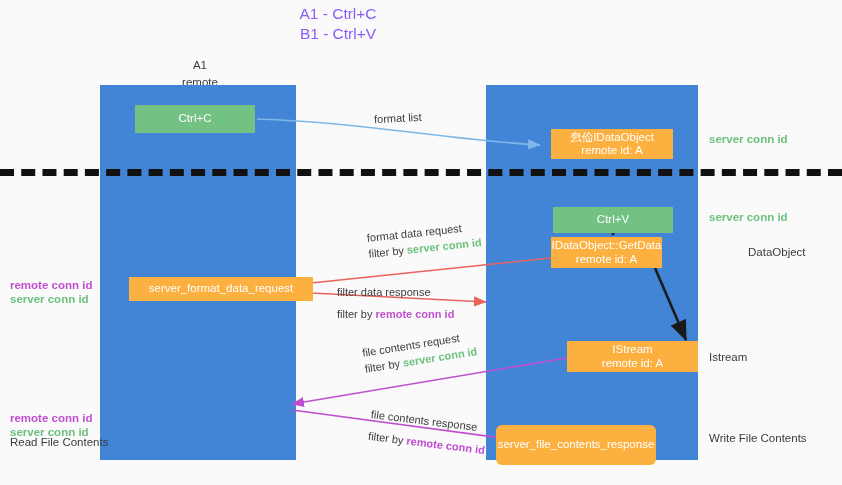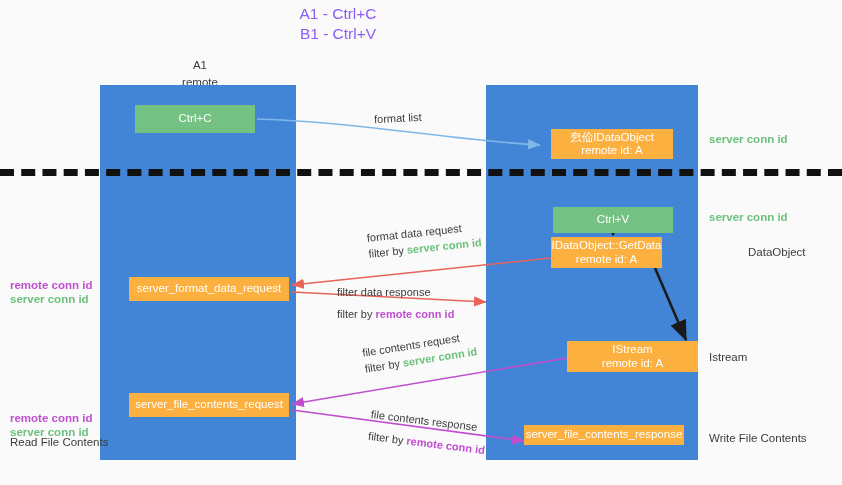--- a/index.html
+++ b/index.html
@@ -111,29 +111,28 @@
   <div class="abs box green" style="left:135px;top:105px;width:120px;height:28px;">Ctrl+C</div>
 
   <div class="abs box orange" style="left:551px;top:129px;width:122px;height:30px;">㿝佡IDataObject
 remote id: A</div>
 
   <div class="abs box green" style="left:553px;top:181px;width:120px;height:26px;margin-top:26px;">Ctrl+V</div>
 
   <div class="abs box orange" style="left:551px;top:237px;width:111px;height:31px;">IDataObject::GetData
 remote id: A</div>
 
-  <div class="abs box orange" style="left:129px;top:277px;width:160px;height:24px;">server_format_data_request</div>
+  <div class="abs box orange" style="left:129px;top:277px;width:184px;height:24px;">server_format_data_request</div>
 
 
   <div class="abs box orange" style="left:567px;top:341px;width:131px;height:31px;">IStream
 remote id: A</div>
 
-  <div class="abs box orange" style="left:129px;top:393px;width:160px;height:24px;">server_file_contents_request</div>
 
-  <div class="abs box orange" style="left:524px;top:425px;width:160px;height:20px;">server_file_contents_response</div>
+  <div class="abs box orange" style="left:496px;top:425px;width:160px;height:40px;border-radius:6px;">server_file_contents_response</div>
 
   <div class="abs elbl" style="left:374px;top:110px;transform:rotate(-3deg);">format list</div>
 
   <div class="abs" style="left:366px;top:230px;transform:rotate(-6deg);transform-origin:left top;">
     <div class="elbl">format data request</div>
     <div class="elbl"><span>filter by </span><span class="g">server conn id</span></div>
   </div>
 
   <div class="abs" style="left:337px;top:284px;">
     <div class="elbl">filter data response</div>

